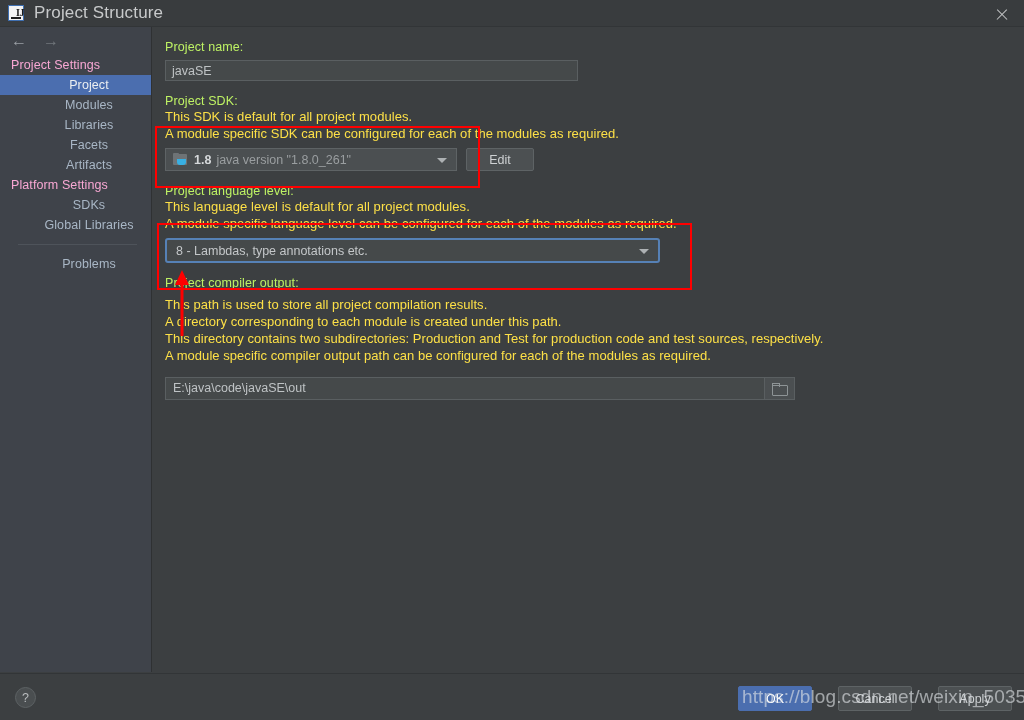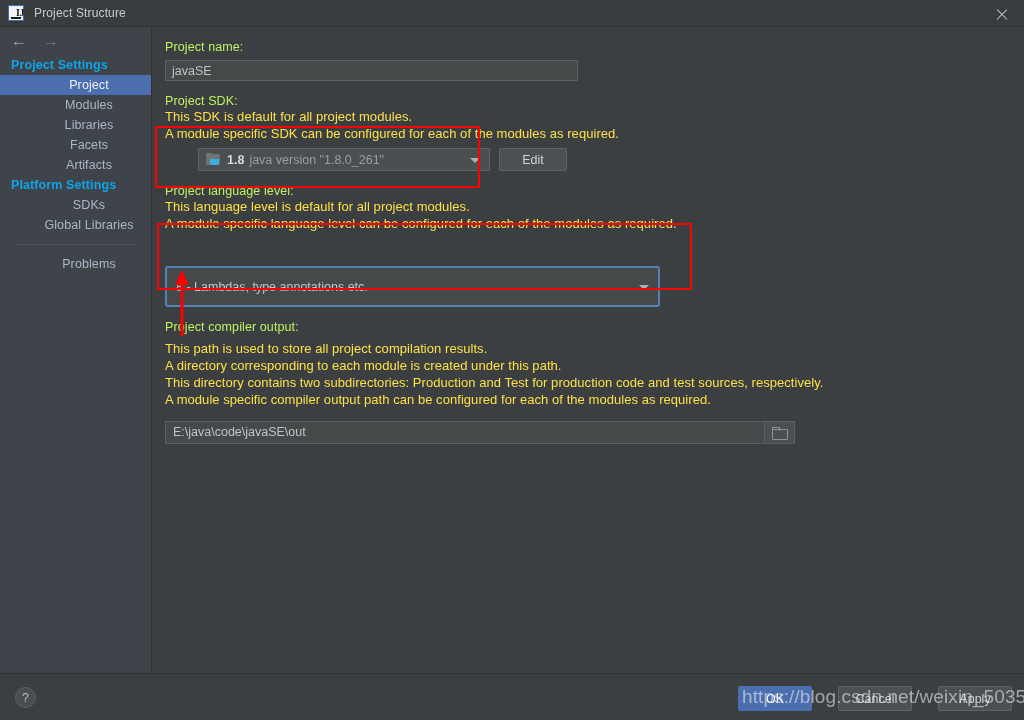--- a/index.html
+++ b/index.html
@@ -33,21 +33,21 @@
   .app-icon span {
     font-family: "Liberation Serif", serif;
     font-size: 10px; font-weight: bold; color: #1b1b1b;
     line-height: 1; letter-spacing: -0.5px; margin-left: 8px;
   }
   .app-icon::after {
     content: ""; position: absolute; left: 2px; right: 2px; bottom: 1px;
     height: 2px; background: #1b1b1b;
   }
   .title-text {
-    margin-left: 10px; font-size: 12px; color: #c8cacb;
+    margin-left: 10px; font-size: 17px; color: #c8cacb;
     letter-spacing: .15px;
   }
   .win-close {
     position: absolute; right: 14px; top: 6px;
     width: 16px; height: 16px; cursor: pointer;
   }
   .win-close::before, .win-close::after {
     content: ""; position: absolute; left: 1px; top: 7.5px;
     width: 14px; height: 1.4px; background: #c3c5c6;
   }
@@ -65,21 +65,21 @@
     height: 28px; display: flex; align-items: center; gap: 16px;
     padding-left: 11px;
   }
   .nav-arrow {
     font-size: 16px; line-height: 1; color: #9ba0a6; cursor: pointer;
     user-select: none;
   }
   .nav-arrow.fwd { color: #72777c; }
 
   .group-head {
-    font-size: 12.5px; font-weight: bold; color: #0ea5e9;
+    font-size: 12.5px; font-weight: normal; color: #f9a8d4;
     padding: 3px 0 3px 11px; letter-spacing: .1px;
   }
   .nav-item {
     font-size: 12.5px; color: #a9b7c6;
     padding: 3px 0 3px 27px; cursor: pointer;
     letter-spacing: .1px;
     text-align: center;
   }
   .nav-item.selected { background: #4b6eaf; color: #eceff1; }
   .sidebar-sep {
@@ -123,28 +123,27 @@
     position: relative;
     cursor: pointer;
   }
   .combo .caret {
     position: absolute; right: 9px; top: 50%;
     width: 0; height: 0; margin-top: -2px;
     border-left: 5px solid transparent;
     border-right: 5px solid transparent;
     border-top: 5px solid #adb1b3;
   }
-  #sdk-combo { width: 292px; margin-left: 33px; }
+  #sdk-combo { width: 292px; }
   #lang-combo {
-    width: 495px; height: 41px;
+    width: 495px; height: 25px;
     background: #45494a;
     border: 2px solid #5681b6;
     border-radius: 3px;
     padding-left: 9px;
-    margin-top: 28px;
   }
   .sdk-icon {
     width: 15px; height: 13px; margin-right: 6px; position: relative;
     flex: none;
   }
   .sdk-icon .f-back {
     position: absolute; left: 0; top: 1px; width: 14px; height: 11px;
     background: #6e7376; border-radius: 1px;
   }
   .sdk-icon .f-tab {

